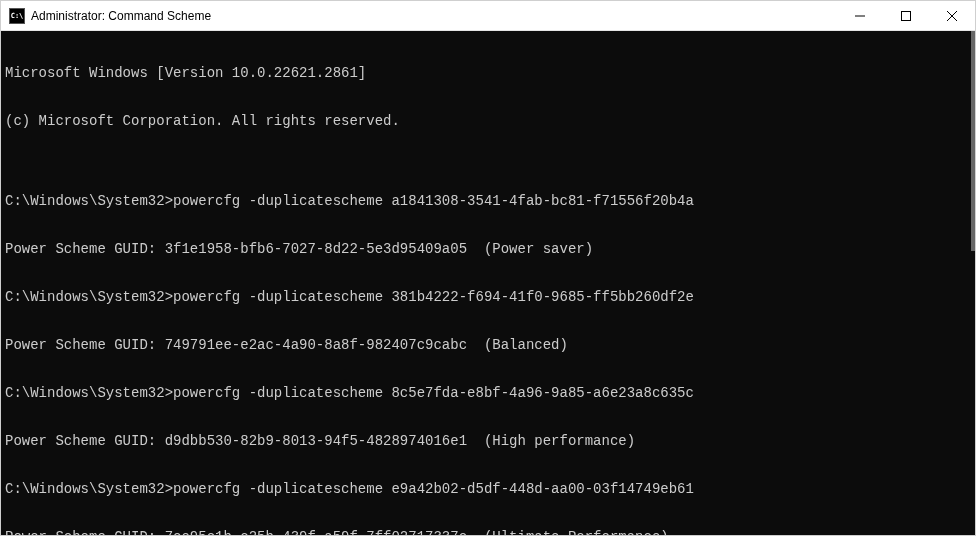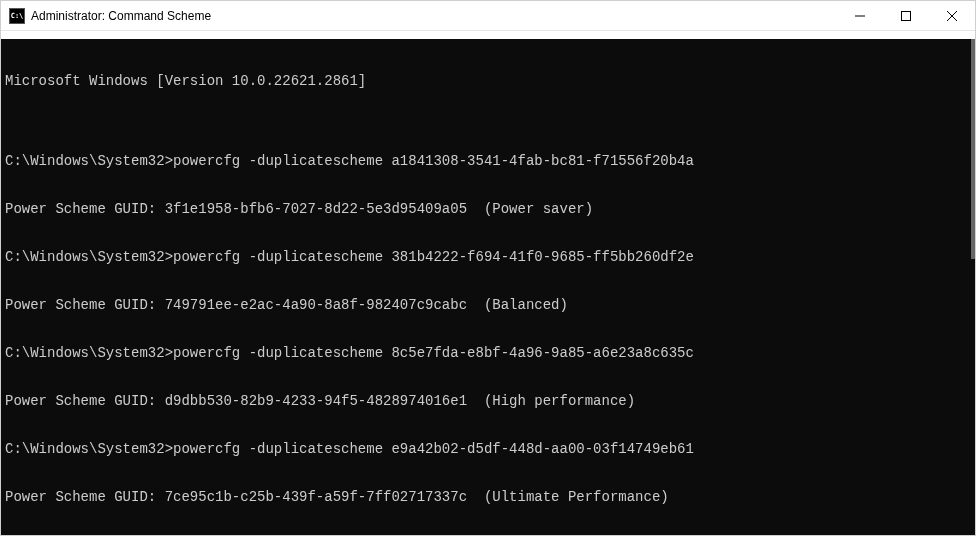--- a/index.html
+++ b/index.html
@@ -82,21 +82,20 @@
       top: 30px;
       width: 4px;
       height: 220px;
       background: #666;
     }
     .content-wrap {
       position: relative;
       flex: 1;
       display: flex;
       overflow: hidden;
-      margin-top: 8px;
     }
   </style>
 </head>
 <body>
 
 <div class="window">
   <div class="titlebar">
     <div class="titlebar-left">
       <div class="app-icon">C:\</div>
       <div class="title-text">Administrator: Command Scheme</div>
@@ -116,26 +115,27 @@
         <svg class="ctrl-icon" viewBox="0 0 10 10">
             <line x1="0" y1="0" x2="10" y2="10" stroke="#000" stroke-width="1"></line>
             <line x1="10" y1="0" x2="0" y2="10" stroke="#000" stroke-width="1"></line>
           </svg>
       </div>
     </div>
   </div>
   <div class="content-wrap">
     <div class="terminal">
       <div class="line">Microsoft Windows [Version 10.0.22621.2861]</div>
+      <div class="line">(c) Microsoft Corporation. All rights reserved.</div>
       <div class="line"></div>
       <div class="line">C:\Windows\System32&gt;powercfg -duplicatescheme a1841308-3541-4fab-bc81-f71556f20b4a</div>
       <div class="line">Power Scheme GUID: 3f1e1958-bfb6-7027-8d22-5e3d95409a05  (Power saver)</div>
       <div class="line">C:\Windows\System32&gt;powercfg -duplicatescheme 381b4222-f694-41f0-9685-ff5bb260df2e</div>
       <div class="line">Power Scheme GUID: 749791ee-e2ac-4a90-8a8f-982407c9cabc  (Balanced)</div>
       <div class="line">C:\Windows\System32&gt;powercfg -duplicatescheme 8c5e7fda-e8bf-4a96-9a85-a6e23a8c635c</div>
-      <div class="line">Power Scheme GUID: d9dbb530-82b9-4233-94f5-4828974016e1  (High performance)</div>
+      <div class="line">Power Scheme GUID: d9dbb530-82b9-8013-94f5-4828974016e1  (High performance)</div>
       <div class="line">C:\Windows\System32&gt;powercfg -duplicatescheme e9a42b02-d5df-448d-aa00-03f14749eb61</div>
       <div class="line">Power Scheme GUID: 7ce95c1b-c25b-439f-a59f-7ff02717337c  (Ultimate Performance)</div>
       
     </div>
     <div class="scrollbar-thumb" style="top:0;"></div>
   </div>
 </div>
 
 </body></html>

